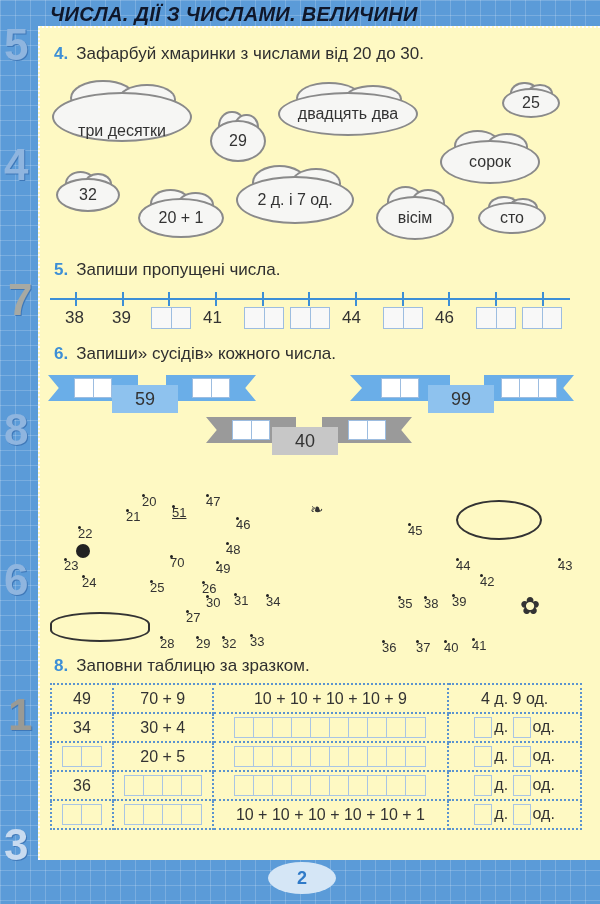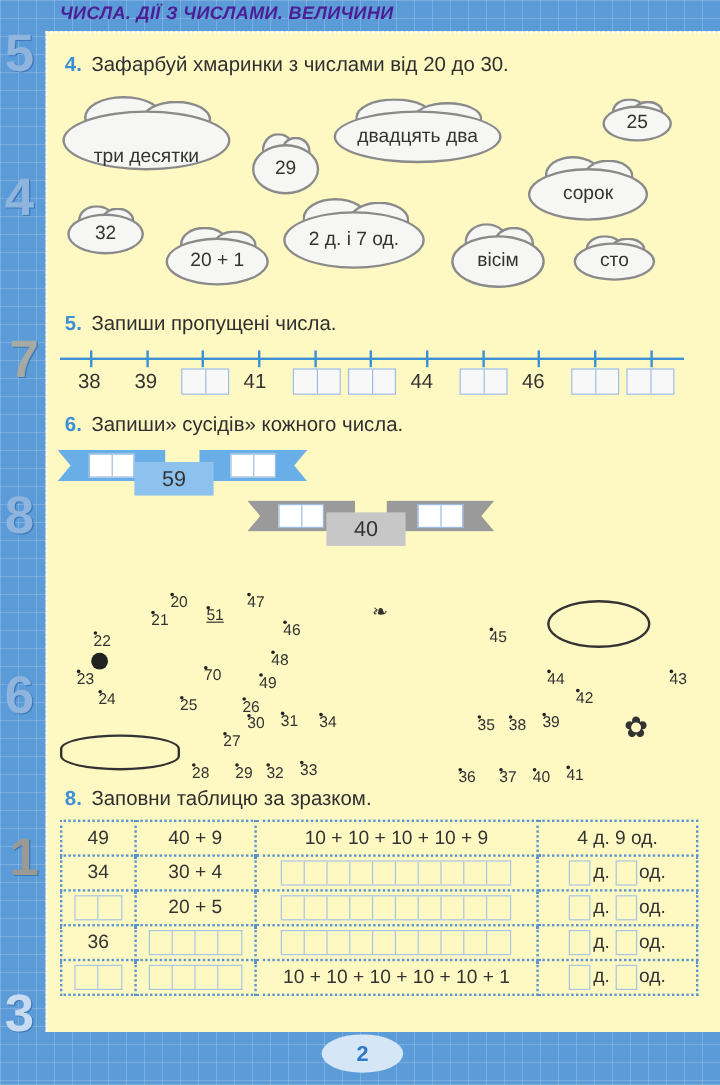--- a/index.html
+++ b/index.html
@@ -12,22 +12,22 @@
       linear-gradient(rgba(255,255,255,0.18) 1px, transparent 1px),
       linear-gradient(90deg, rgba(255,255,255,0.18) 1px, transparent 1px);
     background-size: 15px 15px;
     color: #2b2b2b;
   }
   .header-band {
     position: absolute; left: 0; top: 0; width: 600px; height: 26px;
   }
   .header-title {
     position: absolute; left: 50px; top: 3px;
-    font-size: 15px; font-weight: bold; font-style: italic;
-    color: #4c1d95; letter-spacing: 0.3px;
+    font-size: 20px; font-weight: bold; font-style: italic;
+    color: #0f172a; letter-spacing: 0.3px;
   }
   .page {
     position: absolute; left: 38px; top: 26px; width: 562px; height: 834px;
     background: #fef9c3;
     border-top: 2px dotted #ffffff;
     border-left: 2px dotted #ffffff;
   }
   .side-deco { position: absolute; left: 0; width: 38px; }
   .deco-char {
     position: absolute; font-weight: bold; font-size: 44px; color: #8fb5df;
@@ -214,20 +214,36 @@
       </div>
     <div class="ribbon-side right" style="left:118px;background:#6aaee8;">
         <div class="rb-box">
           <span></span>
           <span></span>
         </div>
       </div>
     <div class="ribbon-center" style="left:64px;background:#8ec2ee;">59</div>
   </div>
 
+  <div class="ribbon" style="left:310px;top:347px;width:220px;">
+    <div class="ribbon-side left" style="left:0;width:100px;background:#6aaee8;">
+        <div class="rb-box">
+          <span></span>
+          <span></span>
+        </div>
+      </div>
+    <div class="ribbon-side right" style="left:134px;width:90px;background:#6aaee8;">
+        <div class="rb-box" style="width:56px;">
+          <span></span>
+          <span></span>
+          <span></span>
+        </div>
+      </div>
+    <div class="ribbon-center" style="left:78px;background:#8ec2ee;">99</div>
+  </div>
 
   <div class="ribbon" style="left:166px;top:389px;width:200px;">
     <div class="ribbon-side left" style="left:0;background:#9a9a9a;">
         <div class="rb-box">
           <span></span>
           <span></span>
         </div>
       </div>
     <div class="ribbon-side right" style="left:116px;background:#9a9a9a;">
         <div class="rb-box">
@@ -285,21 +301,21 @@
   <table class="tbl">
     <colgroup>
         <col style="width:62px">
         <col style="width:100px">
         <col style="width:236px">
         <col style="width:134px">
       </colgroup>
     <tbody>
         <tr>
       <td>49</td>
-      <td>40 + 9</td>
+      <td>70 + 9</td>
       <td>10 + 10 + 10 + 10 + 9</td>
       <td>4 д. 9 од.</td>
     </tr>
     <tr>
       <td>34</td>
       <td>30 + 4</td>
       <td><span class="cells">
               <span></span>
               <span></span>
               <span></span>

